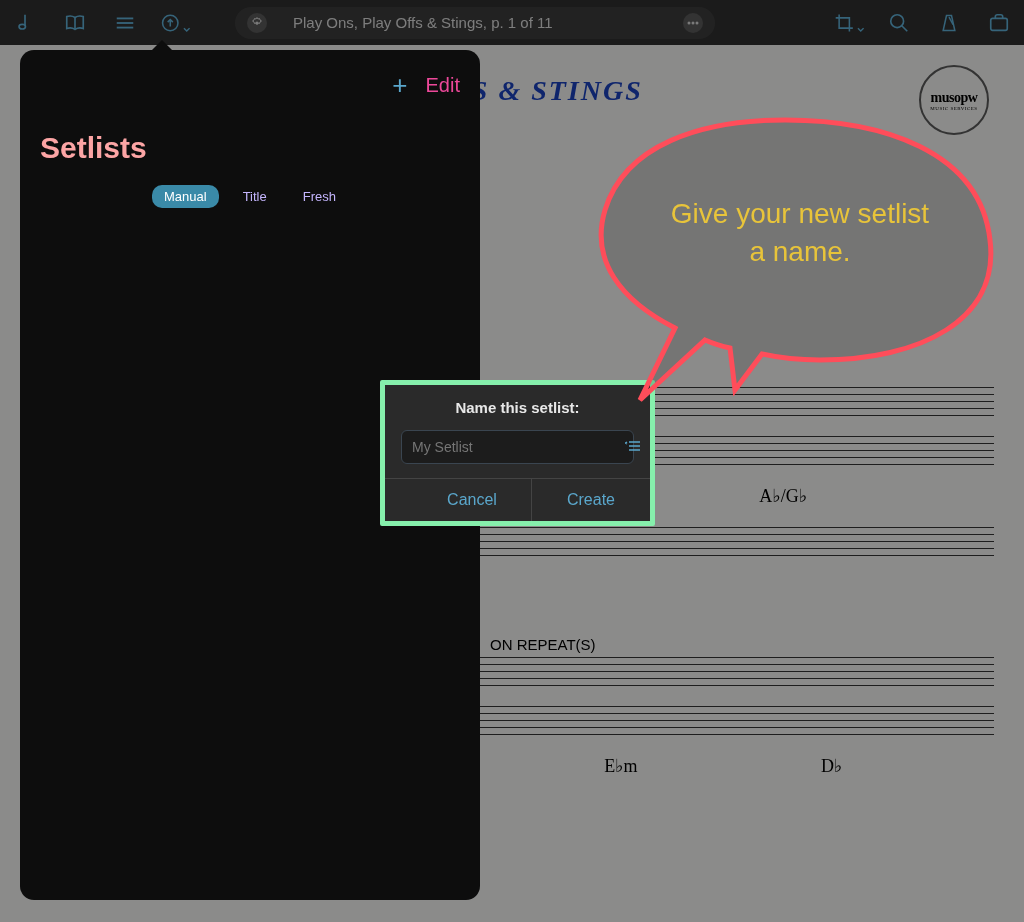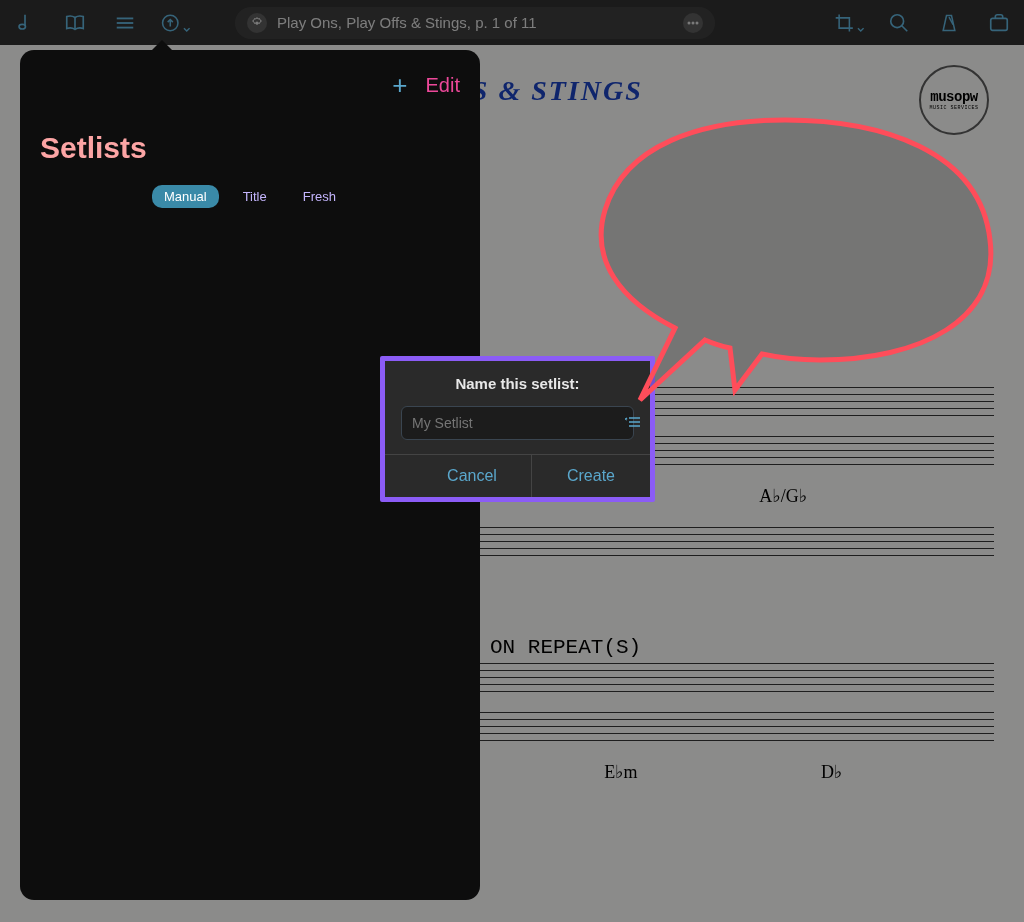--- a/index.html
+++ b/index.html
@@ -38,21 +38,21 @@
     }
     .title-bar {
       flex: 0 0 auto;
       margin-left: 30px;
       background: #3a3a3a;
       height: 32px;
       border-radius: 16px;
       display: flex;
       align-items: center;
       padding: 0 12px;
-      gap: 10px;
+      gap: 26px;
       min-width: 480px;
     }
     .title-bar-text {
       color: #d0d0d0;
       font-size: 15px;
       font-weight: 500;
       flex: 1;
     }
     .gear-circle, .dots-circle {
       width: 20px;
@@ -87,21 +87,21 @@
       top: 65px;
       right: 35px;
       width: 70px;
       height: 70px;
       border: 2px solid #555;
       border-radius: 50%;
       display: flex;
       flex-direction: column;
       align-items: center;
       justify-content: center;
-      font-family: Liberation Mono, monospace;
+      font-family: Liberation Serif, serif;
     }
     .logo-main { font-size: 14px; font-weight: bold; letter-spacing: -0.5px; }
     .logo-sub { font-size: 5px; letter-spacing: 0.5px; }
     .staff-area {
       margin-top: 280px;
     }
     .staff-system {
       margin-bottom: 60px;
     }
     .staff-line {
@@ -115,22 +115,22 @@
     }
     .chord-row {
       display: flex;
       justify-content: space-around;
       padding: 0 60px;
       margin-top: 8px;
       font-family: 'Brush Script MT', cursive;
       font-size: 18px;
     }
     .repeat-label {
-      font-family: Liberation Mono, monospace;
-      font-size: 21px;
+      font-family: Liberation Sans, sans-serif;
+      font-size: 15px;
       margin-left: 460px;
       margin-bottom: 4px;
       margin-top: 38px;
     }
     .dimmer {
       position: absolute;
       inset: 0;
       background: rgba(0,0,0,0.4);
       z-index: 8;
     }
@@ -190,24 +190,24 @@
       color: #c4b5fd;
       cursor: pointer;
     }
     .seg.active {
       background: #3a8aa8;
       color: #fff;
       border-radius: 10px;
     }
     .dialog-highlight {
       position: absolute;
-      top: 356px;
+      top: 380px;
       left: 380px;
       width: 275px;
-      border: 5px solid #8b5cf6;
+      border: 5px solid #86efac;
       z-index: 20;
       background: #2a2a2a;
       border-radius: 2px;
     }
     .dialog-inner {
       padding: 14px 10px 0;
     }
     .dialog-title {
       color: #e8e8e8;
       font-size: 15px;
@@ -458,13 +458,14 @@
              C 420 220, 340 260, 240 260
              C 220 260, 200 258, 182 254
              L 155 290
              L 150 248
              C 140 246, 132 243, 125 240
              L 60 300
              L 95 228
              C 40 200, 10 160, 25 110
              C 45 45, 120 20, 205 20 Z" fill="rgba(30,30,30,0.2)" stroke="#ff4d5a" stroke-width="5"></path>
   </svg>
+  <div class="bubble-text">Give your new setlist a name.</div>
 </div>
 
 </body></html>

